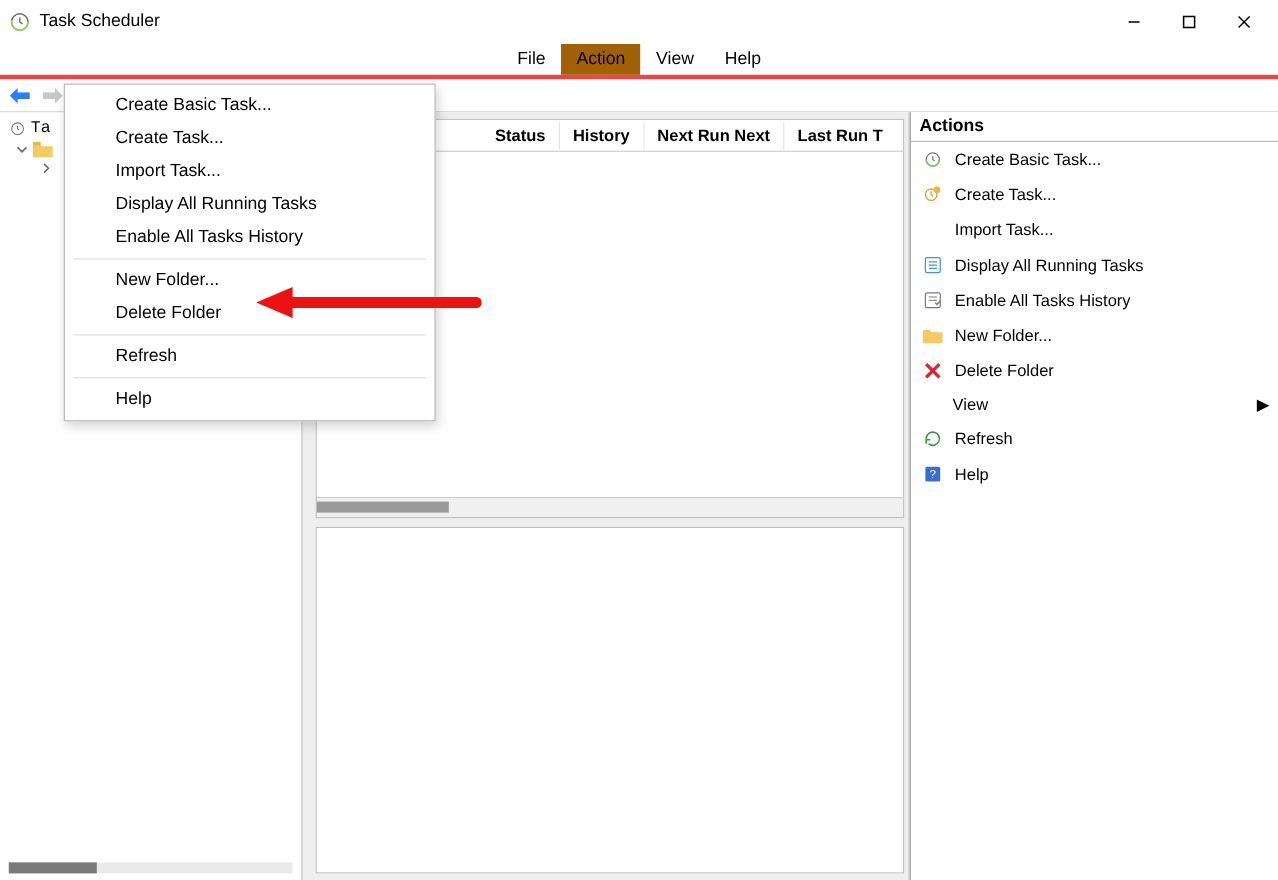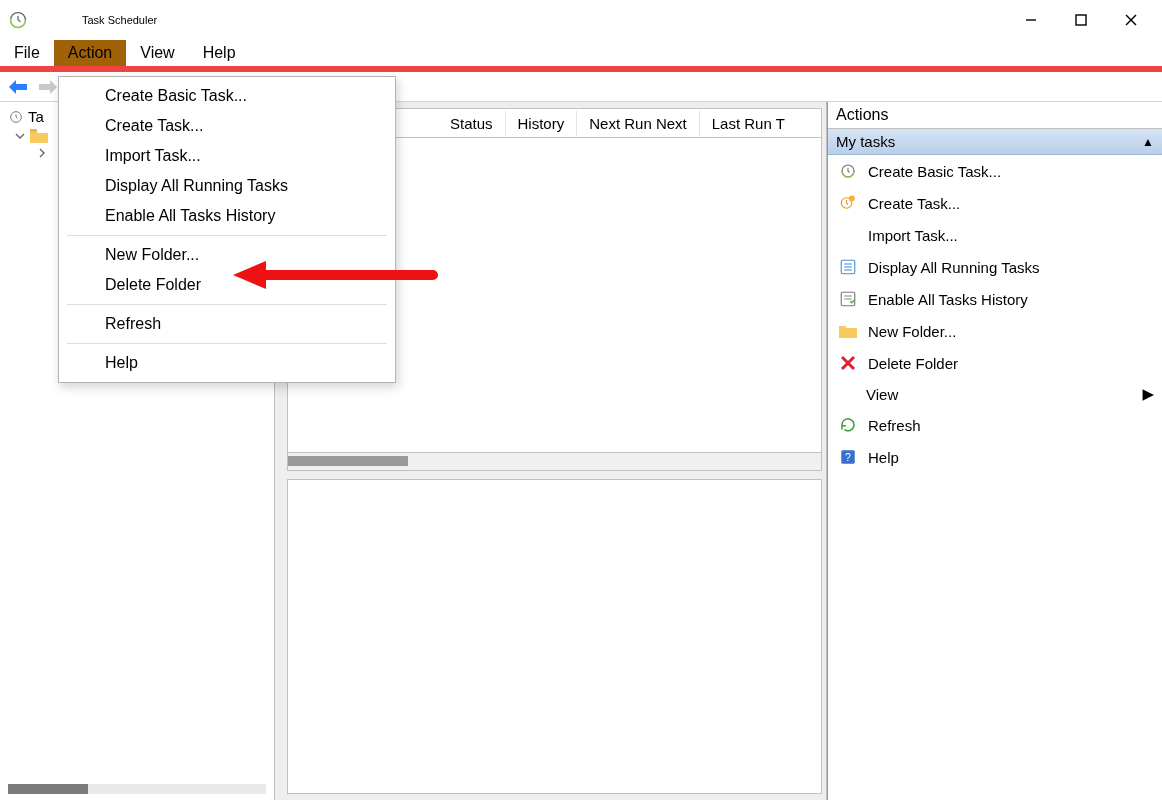--- a/index.html
+++ b/index.html
@@ -16,34 +16,35 @@
   }
   
   .titlebar {
     display: flex;
     align-items: center;
     height: 40px;
     padding: 0 8px;
     background: #fff;
   }
   .titlebar .app-icon { margin-right: 8px; }
-  .titlebar .title { flex: 0 0 auto; font-size: 11px; margin-left: 46px; }
+  .titlebar .title { flex: 0 0 auto; font-size: 16px; }
   .titlebar .spacer { flex: 1; }
   .titlebar .win-btn {
     width: 46px; height: 32px;
     display: flex; align-items: center; justify-content: center;
     margin-left: 4px;
   }
   .win-btn svg { width: 14px; height: 14px; stroke: #000; }
   
   .menubar {
     display: flex;
     align-items: stretch;
     height: 32px;
-    border-bottom: 6px solid #ef4444;
+    border-bottom: 4px solid #ef4444;
+    justify-content: center;
   }
   .menubar .mitem {
     padding: 4px 14px;
     font-size: 16px;
     display:flex;align-items:center;
   }
   .menubar .mitem.active { background: #a16207; }
   
   .toolbar {
     display: flex;
@@ -57,20 +58,21 @@
   
   .workspace {
     display: flex;
     height: calc(100% - 102px);
   }
   .tree {
     width: 275px;
     border-right: 1px solid #bdbdbd;
     position: relative;
     padding-top: 4px;
+    font-family: Liberation Mono, monospace;
   }
   .tree-row { display:flex; align-items:center; gap:4px; padding: 2px 4px 2px 8px; font-size:15px; }
   .tree-row.indent1 { padding-left: 14px; }
   .tree-row .caret { width:12px; height:12px; display:flex;align-items:center;justify-content:center; }
   .tree .hscroll { position:absolute; left:8px; right:8px; bottom:6px; height:10px; background:#e9e9e9; }
   .tree .hscroll .thumb { position:absolute; left:0; width:80px; height:100%; background:#7a7a7a; }
 
   .center {
     flex: 1;
     display: flex;
@@ -84,41 +86,42 @@
     height:30px;
     border:1px solid #c0c0c0;
     background:#fff;
     align-items:center;
   }
   .table-header .col {
     padding: 4px 12px;
     border-right:1px solid #e3e3e3;
     font-size:15px;
     white-space:nowrap;
+    font-weight:bold;
   }
   .table-body { 
     flex:1; background:#fff; border:1px solid #c0c0c0; border-top:none;
     min-height:160px;
   }
   .center-hscroll { height:18px; background:#f0f0f0; border:1px solid #c0c0c0; border-top:none; position:relative; }
   .center-hscroll .thumb { position:absolute; left:0; width:120px; height:10px; top:3px; background:#9a9a9a; }
 
   .splitter { height:8px; }
   .details-pane {
     flex:1; background:#fff; border:1px solid #c0c0c0;
   }
 
   .actions {
     width: 335px;
     border-left:1px solid #9a9a9a;
     display:flex; flex-direction:column;
     background:#fff;
   }
   .actions-title {
-    font-weight:400; font-size:16px;
+    font-weight:700; font-size:16px;
     padding:4px 8px;
     border-bottom:1px solid #bdbdbd;
   }
   .actions-group {
     background: linear-gradient(#d6e4f5,#b9cfe9);
     border-bottom:1px solid #9bb4d1;
     padding:4px 8px;
     font-size:15px;
     display:flex;justify-content:space-between;align-items:center;
   }
@@ -265,24 +268,20 @@
     <div class="table-body"></div>
     <div class="center-hscroll">
         <div class="thumb"></div>
       </div>
     <div class="splitter"></div>
     <div class="details-pane"></div>
   </div>
 
   <div class="actions">
     <div class="actions-title">Actions</div>
-    <div class="actions-group">
-      <span>My tasks</span>
-      <span class="caret">▲</span>
-    </div>
 
     <div class="action-row">
       <span class="aicon">
           <svg width="18" height="18" viewBox="0 0 24 24">
             <circle cx="12" cy="12" r="8" fill="#fff" stroke="#7a7a7a" stroke-width="1.5"></circle>
             <path d="M12 8v4l2 2" stroke="#7a7a7a" stroke-width="1.5" fill="none"></path>
             <circle cx="12" cy="12" r="8" fill="none" stroke="#86c36a" stroke-width="2" stroke-dasharray="25 60"></circle>
           </svg>
         </span>
       <span>Create Basic Task...</span>

